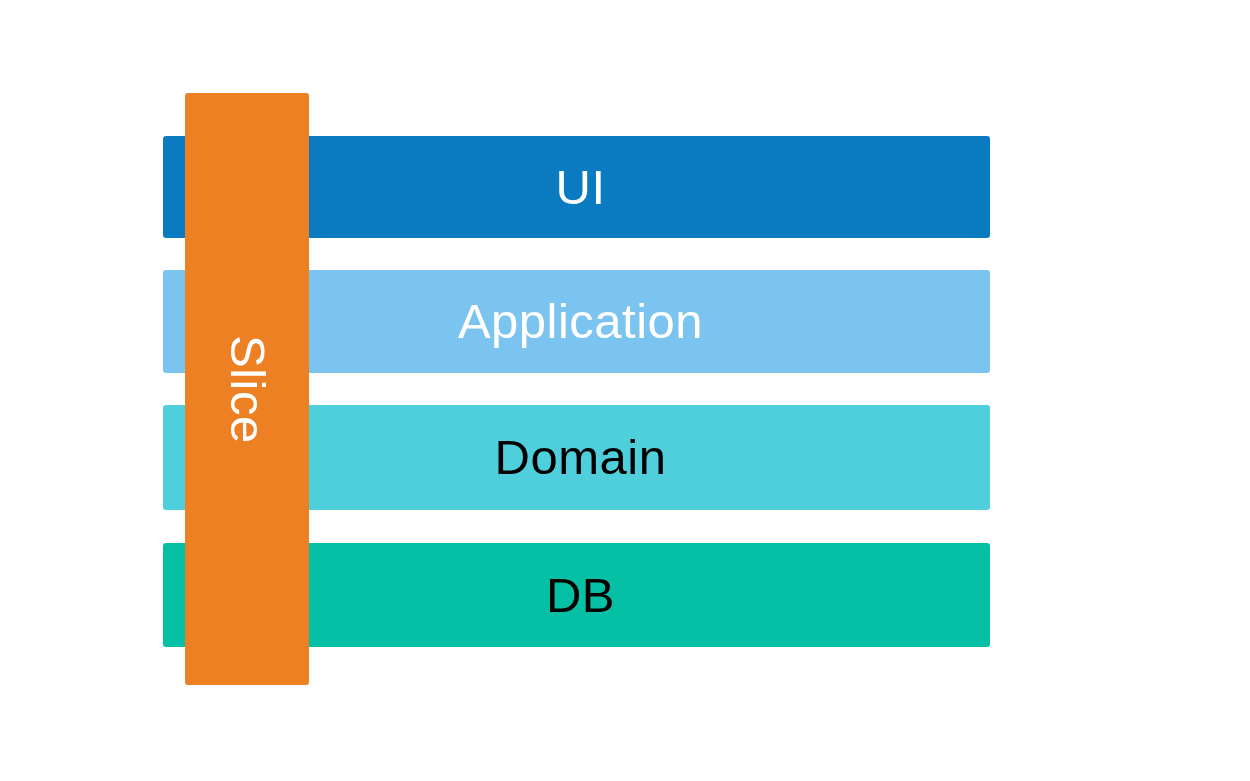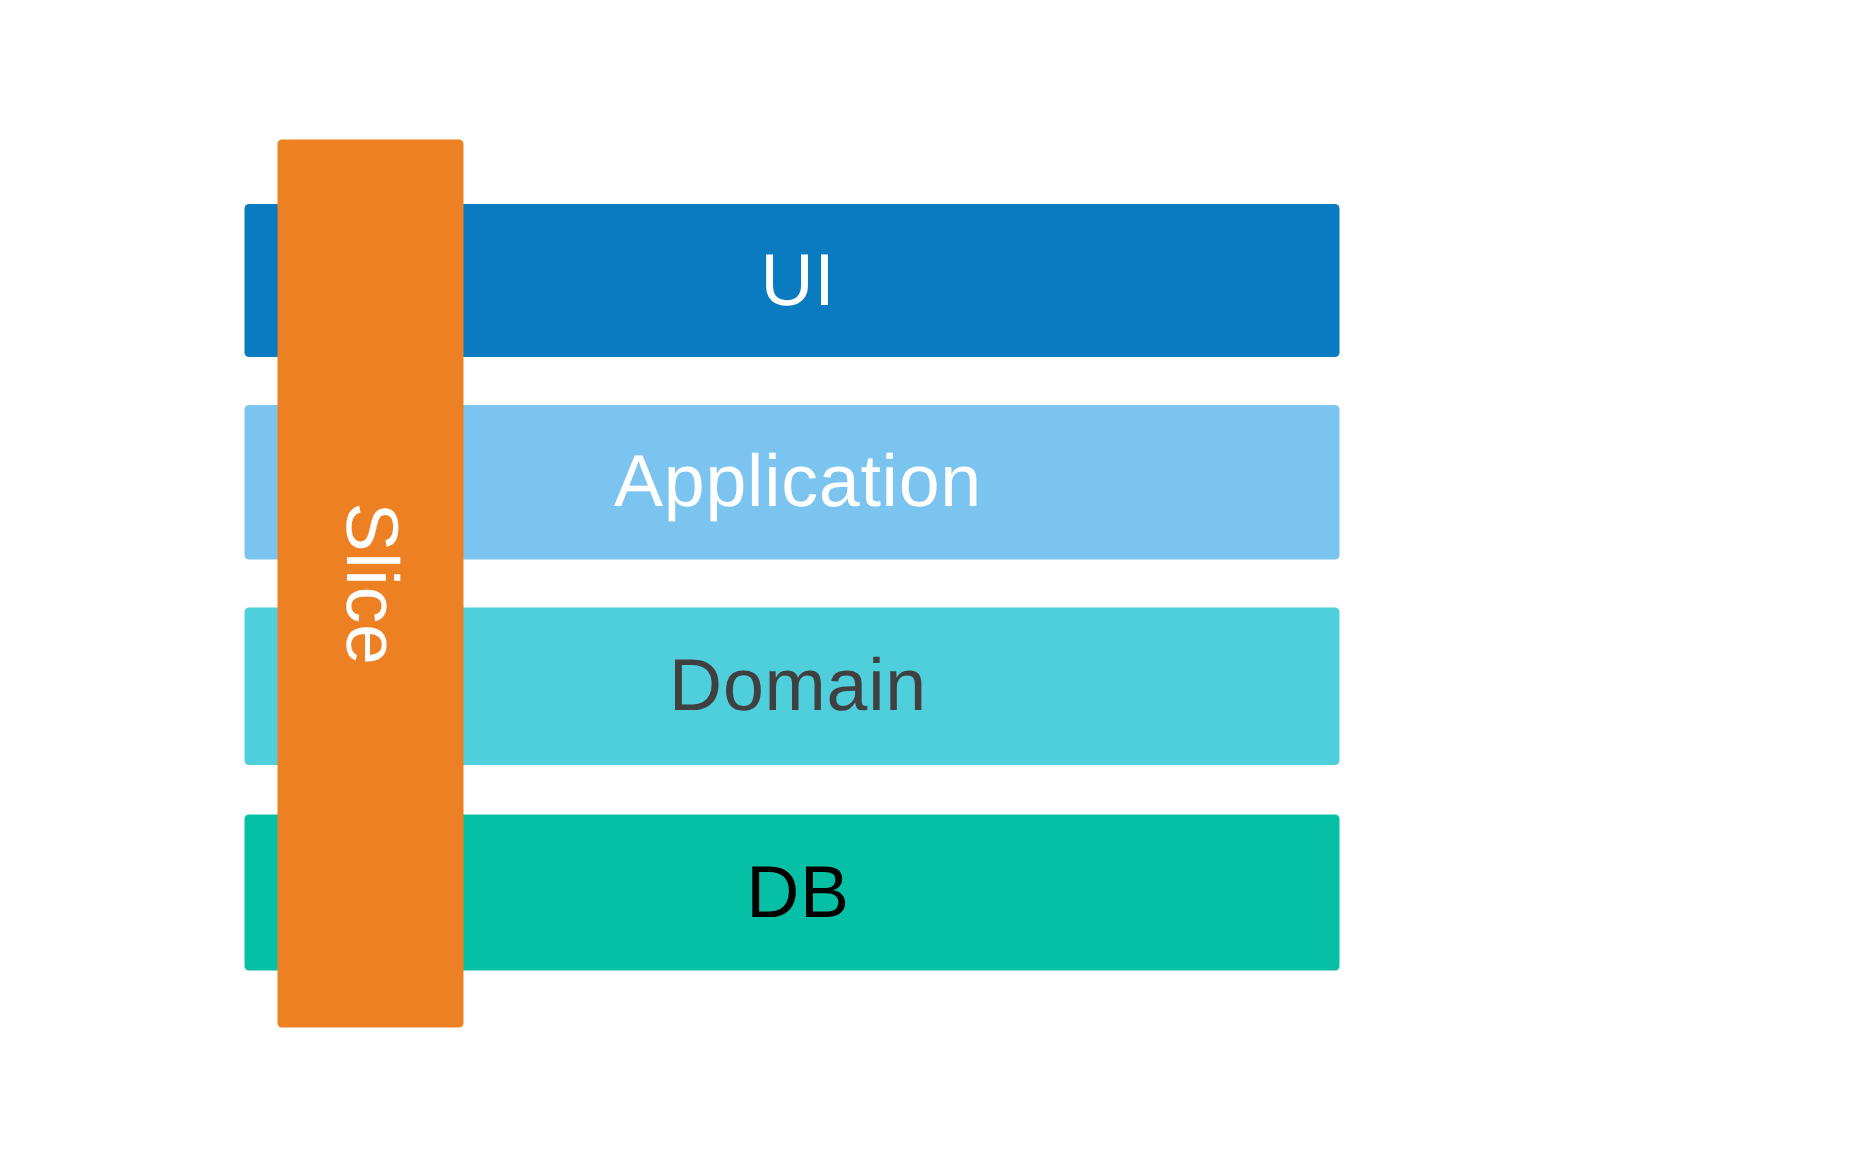--- a/index.html
+++ b/index.html
@@ -17,21 +17,21 @@
     width: 1250px;
     height: 781px;
     background: #ffffff;
     overflow: hidden;
   }
 
   
   .layer-bar {
     position: absolute;
     left: 163px;
-    width: 730px;
+    width: 827px;
     border-radius: 3px;
     box-sizing: border-box;
     display: flex;
     align-items: center;
     justify-content: center;
   }
 
   .layer-label {
     color: #ffffff;
     font-family: "Liberation Sans", sans-serif;
@@ -84,21 +84,21 @@
 
   <div class="layer-bar" id="layer-ui" style="background: rgb(11, 123, 193);">
     <span class="layer-label" style="color: rgb(255, 255, 255);">UI</span>
   </div>
 
   <div class="layer-bar" id="layer-app" style="background: rgb(124, 196, 240);">
     <span class="layer-label" style="color: rgb(255, 255, 255);">Application</span>
   </div>
 
   <div class="layer-bar" id="layer-domain" style="background: rgb(79, 207, 220);">
-    <span class="layer-label" style="color: #404040;">Domain</span>
+    <span class="layer-label" style="color: #000000;">Domain</span>
   </div>
 
   <div class="layer-bar" id="layer-db" style="background: rgb(6, 192, 165);">
     <span class="layer-label" style="color: #000000;">DB</span>
   </div>
 
   <div class="slice-bar" id="slice-bar" style="background: rgb(237, 128, 35);">
     <span class="slice-label" style="color: rgb(255, 255, 255);">Slice</span>
   </div>
 

